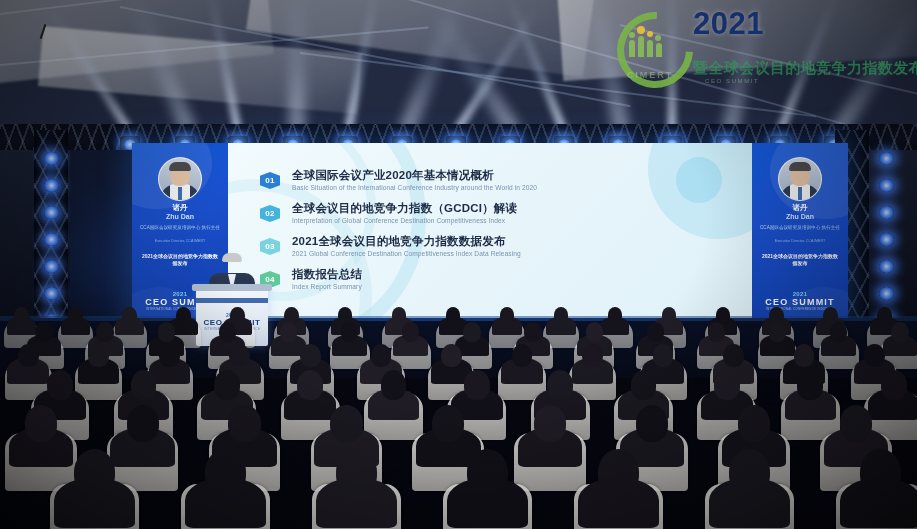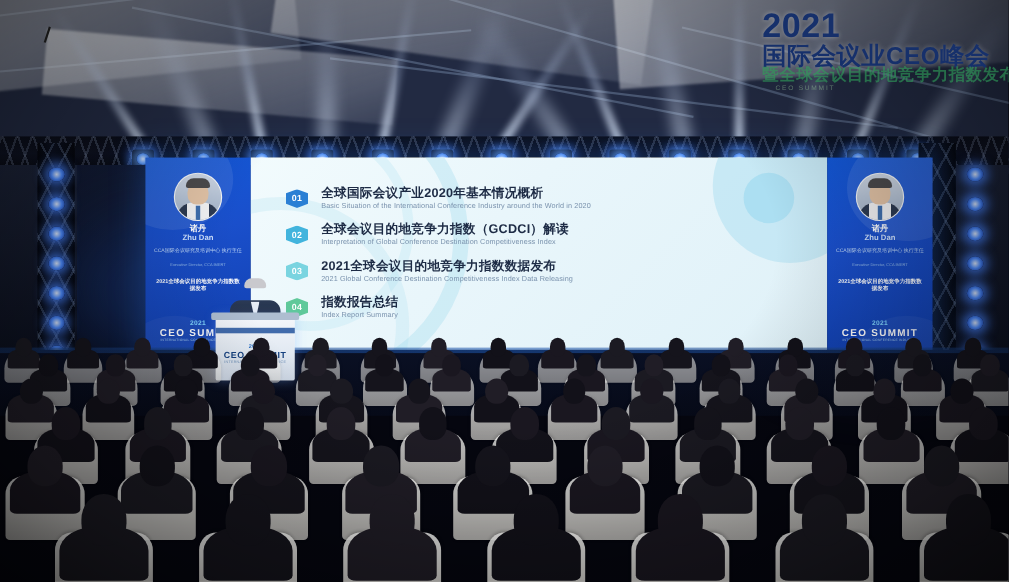--- a/index.html
+++ b/index.html
@@ -561,19 +561,30 @@
       <div class="shoulder" style="left: 708.72px; top: 178.3px; width: 81.2px; height: 49.3px; background: rgb(27, 26, 34);"></div>
       <div class="head" style="left: 729.02px; top: 149.3px; width: 40.6px; height: 46.4px; background: rgb(27, 26, 34);"></div>
       <div class="chair" style="left: 835.52px; top: 184.1px; width: 89.6px; height: 72.8px; opacity: 0.9;"></div>
       <div class="shoulder" style="left: 839.72px; top: 178.3px; width: 81.2px; height: 49.3px; background: rgb(21, 20, 28);"></div>
       <div class="head" style="left: 860.02px; top: 149.3px; width: 40.6px; height: 46.4px; background: rgb(21, 20, 28);"></div>
     </div>
 
   <div class="vignette"></div>
 
   <div class="wm">
+    <div class="wm-logo">
+      <div class="wm-ring"></div>
+      <div class="wm-fig" style="left:16px;top:30px;width:6px;height:17px;"></div>
+      <div class="wm-fig" style="left:25px;top:26px;width:6px;height:21px;"></div>
+      <div class="wm-fig" style="left:34px;top:30px;width:6px;height:17px;"></div>
+      <div class="wm-fig" style="left:43px;top:33px;width:6px;height:14px;"></div>
+      <div class="wm-dot" style="left:16px;top:22px;width:6px;height:6px;background:#8cbf55;"></div>
+      <div class="wm-dot" style="left:24px;top:16px;width:8px;height:8px;background:#f4c430;"></div>
+      <div class="wm-dot" style="left:34px;top:21px;width:6px;height:6px;background:#f4c430;"></div>
+      <div class="wm-dot" style="left:42px;top:25px;width:6px;height:6px;background:#8cbf55;"></div>
+      <div class="wm-cimert">CIMERT</div>
+    </div>
     <div class="wm-year">2021</div>
-    <div class="wm-main">国际会议业CEO峰会</div>
     <div class="wm-sub">暨全球会议目的地竞争力指数发布</div>
     <div class="wm-sub2">CEO SUMMIT</div>
   </div>
 
 </div>
 
 </body></html>

